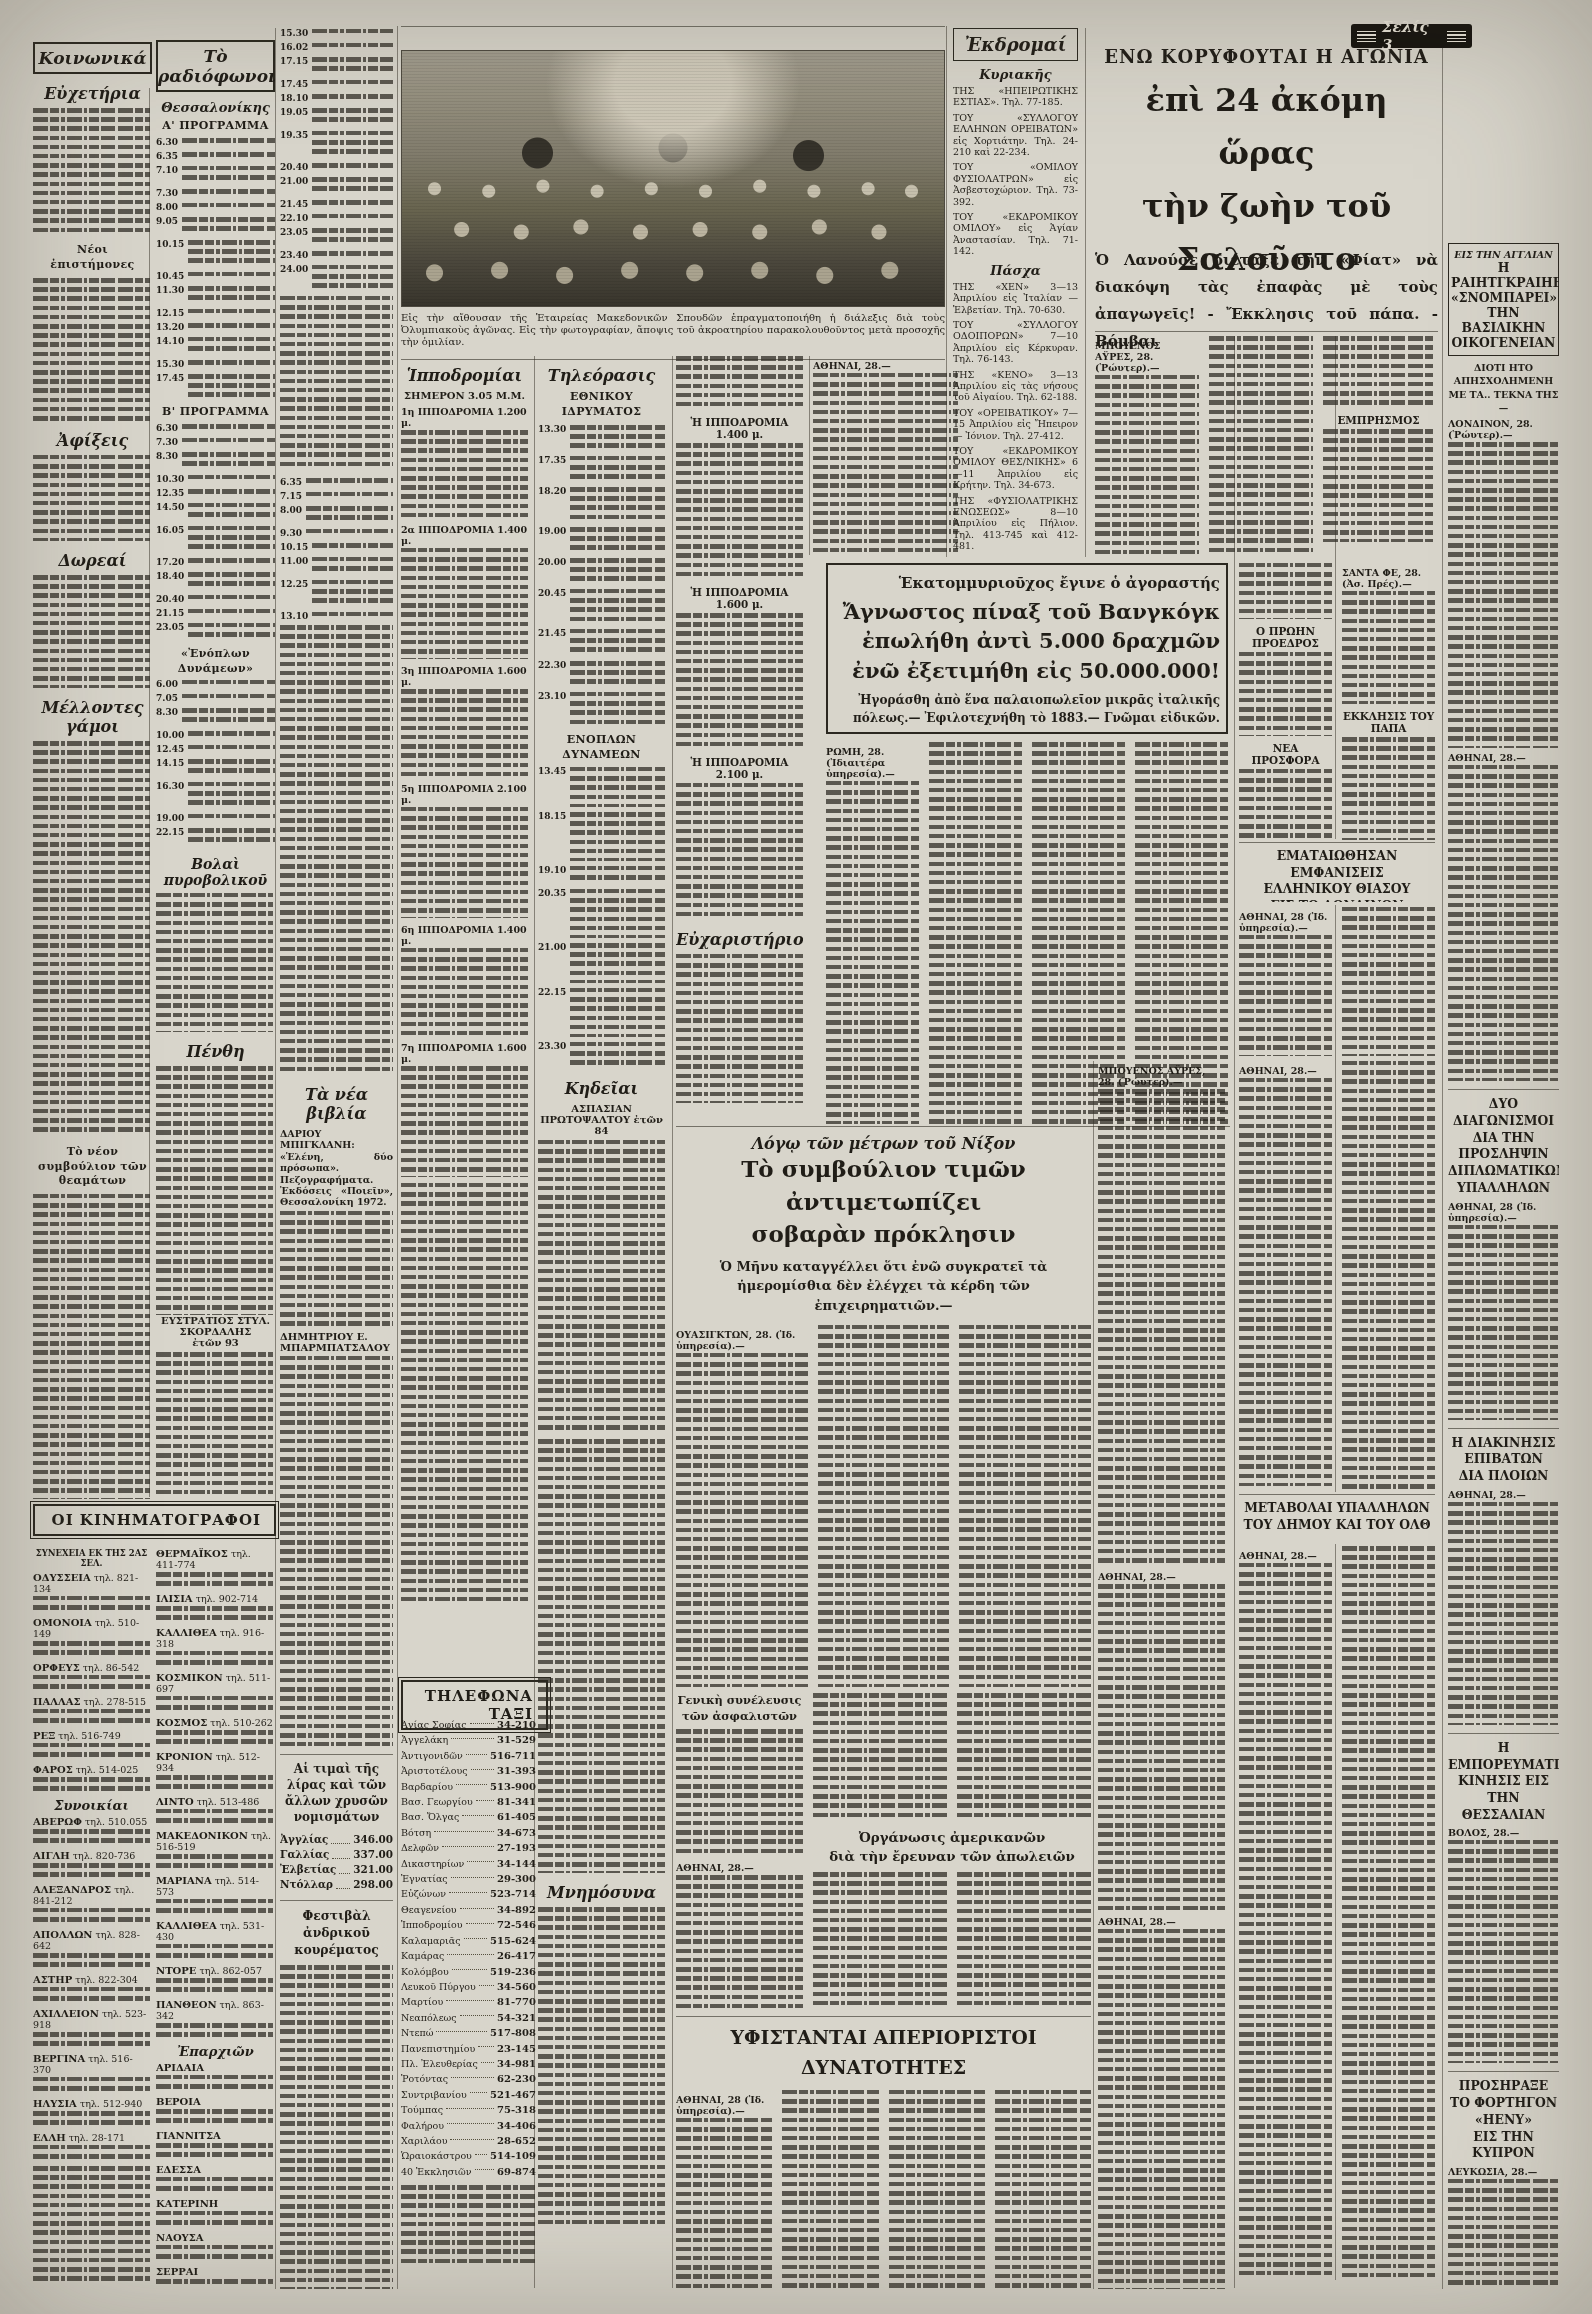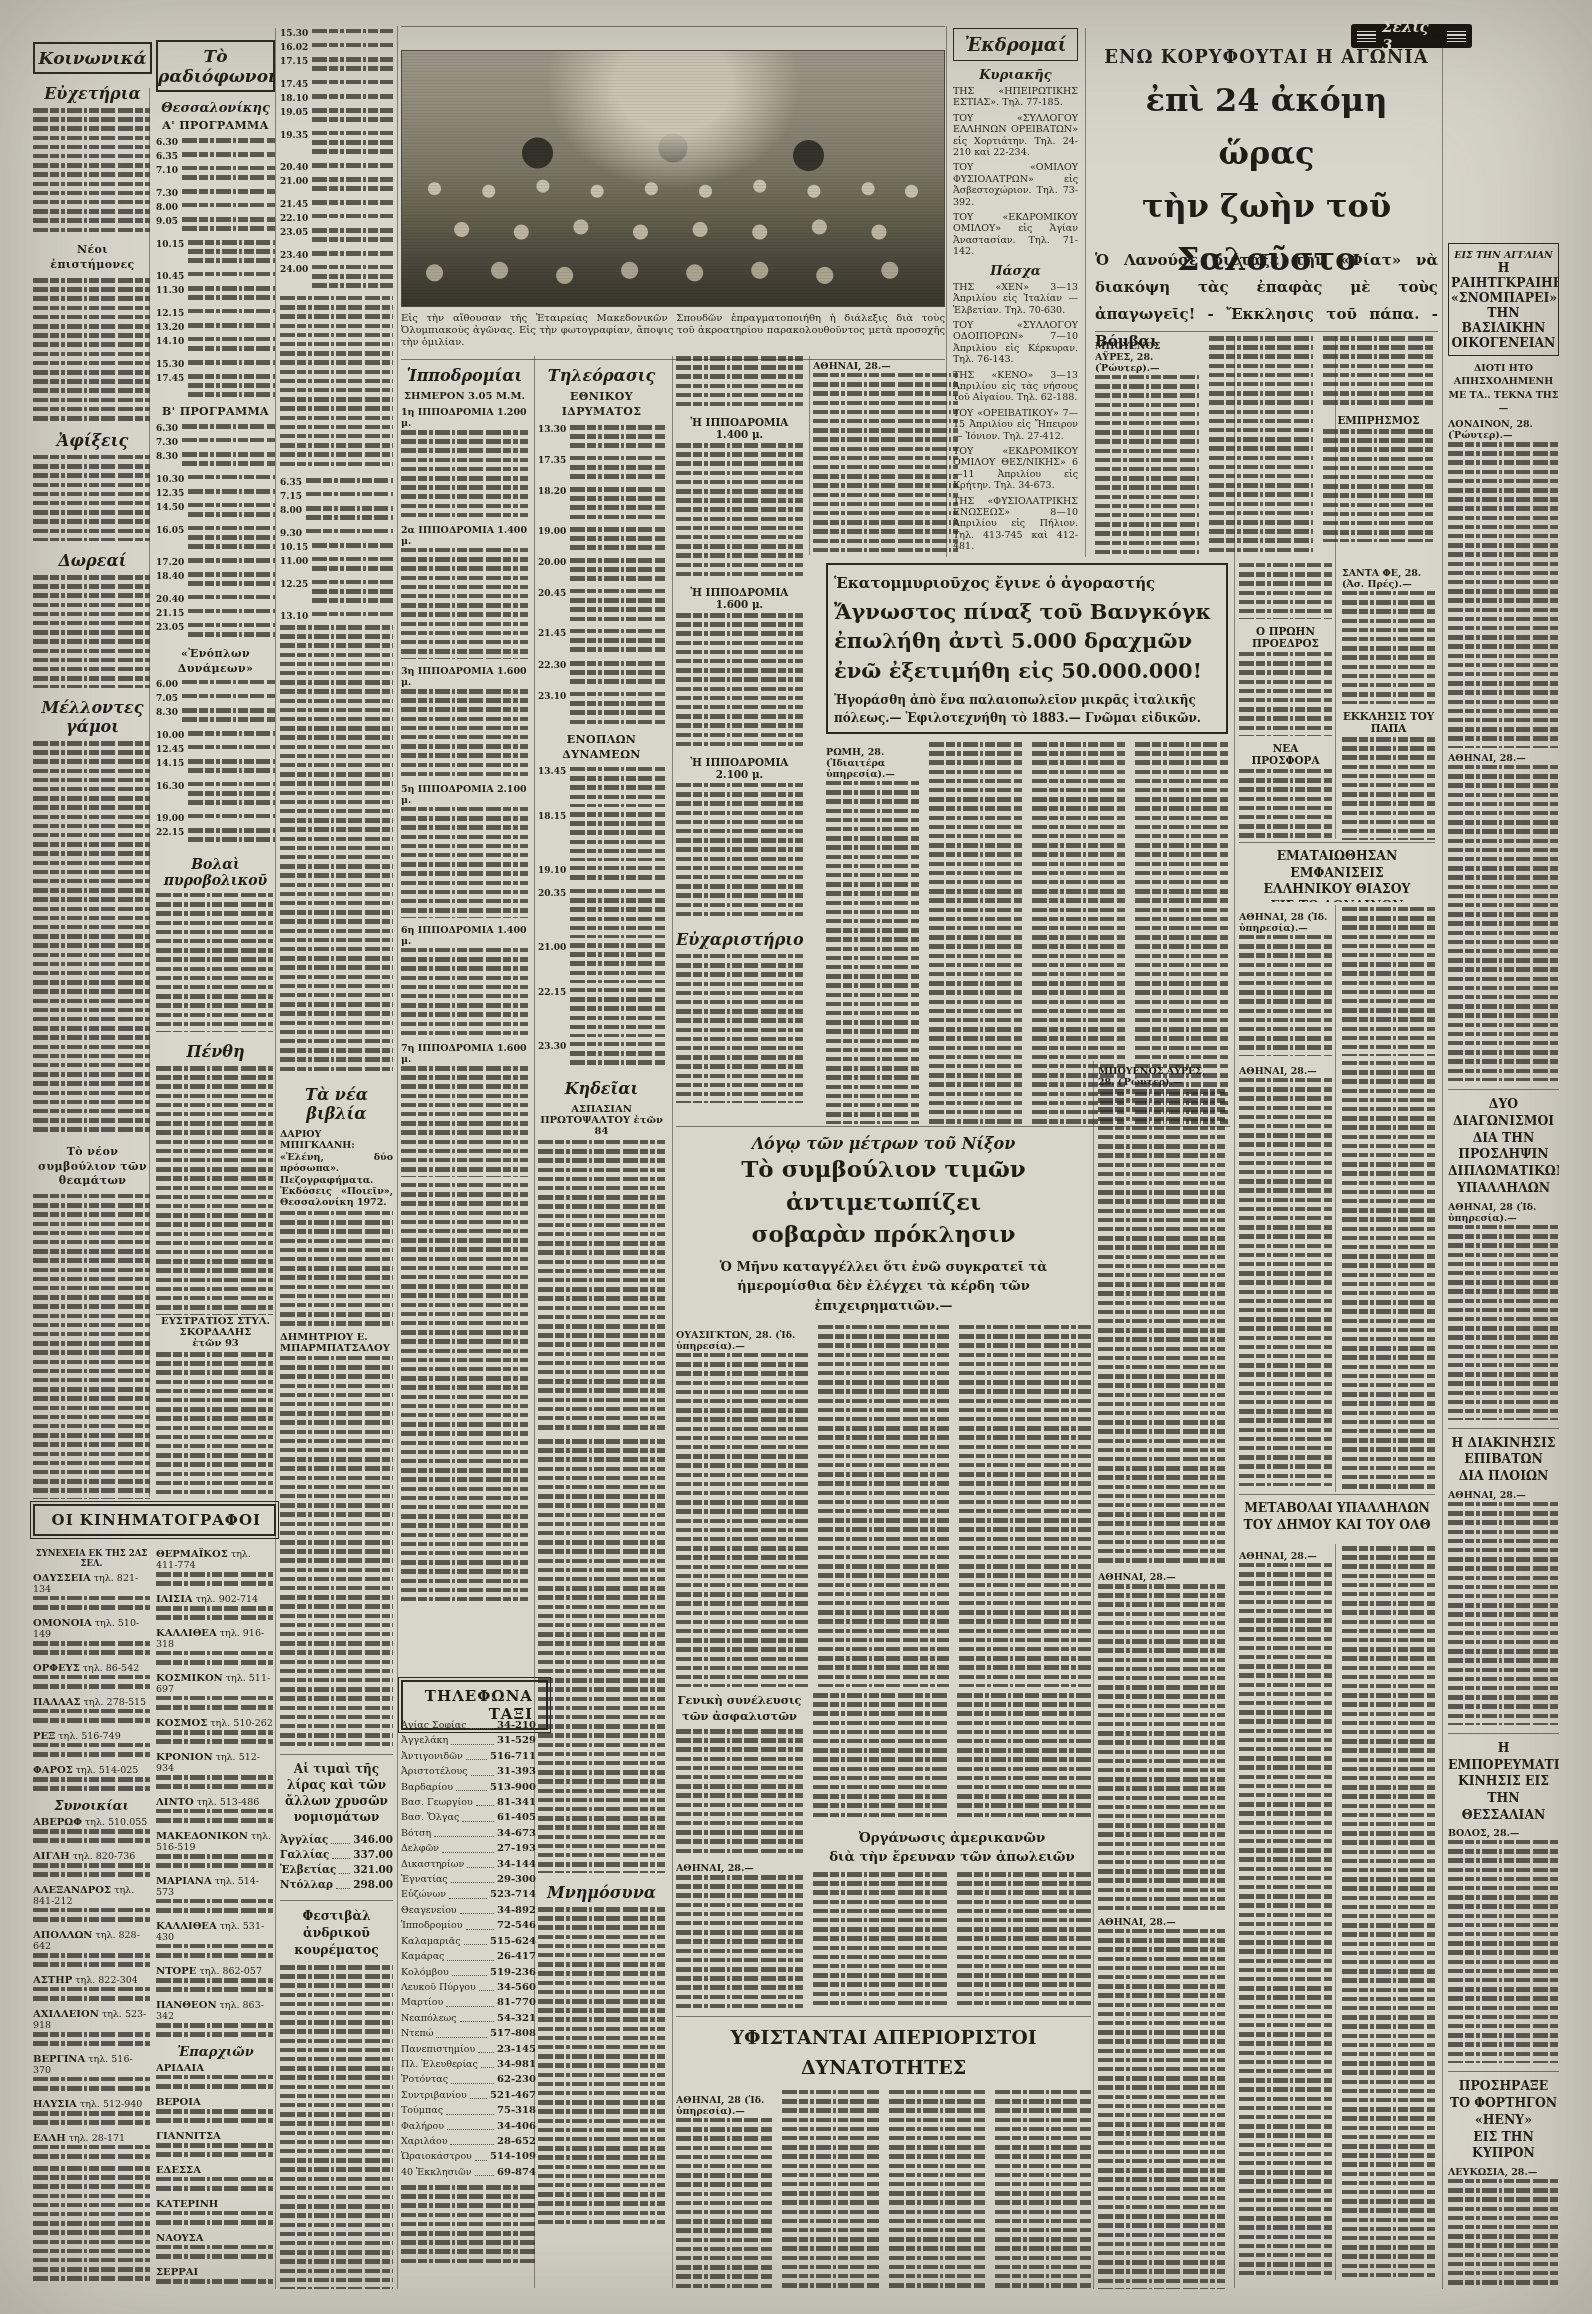--- a/index.html
+++ b/index.html
@@ -66,30 +66,30 @@
   .sched li:nth-of-type(3n) .gbar{height:18px}
   .sched li:nth-of-type(7n) .gbar{height:27px}
   .sched.tv .gbar{height:26px}
   .sched.tv li:nth-of-type(3n) .gbar{height:35px}
   .sched.tv2 .gbar{height:40px}
   .sched.tv2 li:nth-of-type(2n) .gbar{height:49px}
   .race{margin-bottom:6px}
   .race .rt{font-weight:bold;font-size:9.5px}
   .race .rbar{height:88px;margin-top:2px}
   .race:nth-of-type(2n) .rbar{height:111px}
-  .trow{display:flex;align-items:flex-end;font-size:9.5px;line-height:15.4px}
+  .trow{display:flex;align-items:center;font-size:9.5px;line-height:15.4px}
   .trow .dots{flex:1;border-bottom:1px dotted #55503f;margin:0 3px 3px}
   .trow b{font-size:10px}
   .crow{display:flex;align-items:flex-end;font-size:10.4px;line-height:15px;font-weight:bold}
   .crow .dots{flex:1;border-bottom:1px dotted #55503f;margin:0 3px 3px}
   .cin{margin-bottom:4px;font-size:9.5px;line-height:11px}
   .cin b{font-size:10px}
   .cin .cbar{height:17px;margin-top:2px}
   .exi{font-size:9.5px;line-height:11.4px;text-align:justify;margin-bottom:4px}
-  .vgbox{position:absolute;border:2px solid #2b2820;text-align:left;padding:9px 6px}
+  .vgbox{position:absolute;border:2px solid #2b2820;text-align:right;padding:9px 6px}
   .vgk{font-weight:bold;font-size:15px;margin-bottom:5px}
   .vgl{font-weight:bold;font-size:21px;line-height:1.4}
   .vgd{font-weight:bold;font-size:12px;line-height:1.45;margin-top:7px}
   .row{display:flex;gap:10px}
   .row>*{flex:1;min-width:0}
   .rrbox{border:1.5px solid #2b2820;padding:5px 2px;text-align:center}
   .tophr{border-top:1px solid rgba(50,46,36,.6);margin:8px 0 6px}
   .cbox{border:2px solid #2b2820;outline:1px solid #2b2820;outline-offset:2px;text-align:right;font-weight:bold;font-size:15px;letter-spacing:1px;padding:5px 13px}
   .ital{font-style:italic}
 </style>

